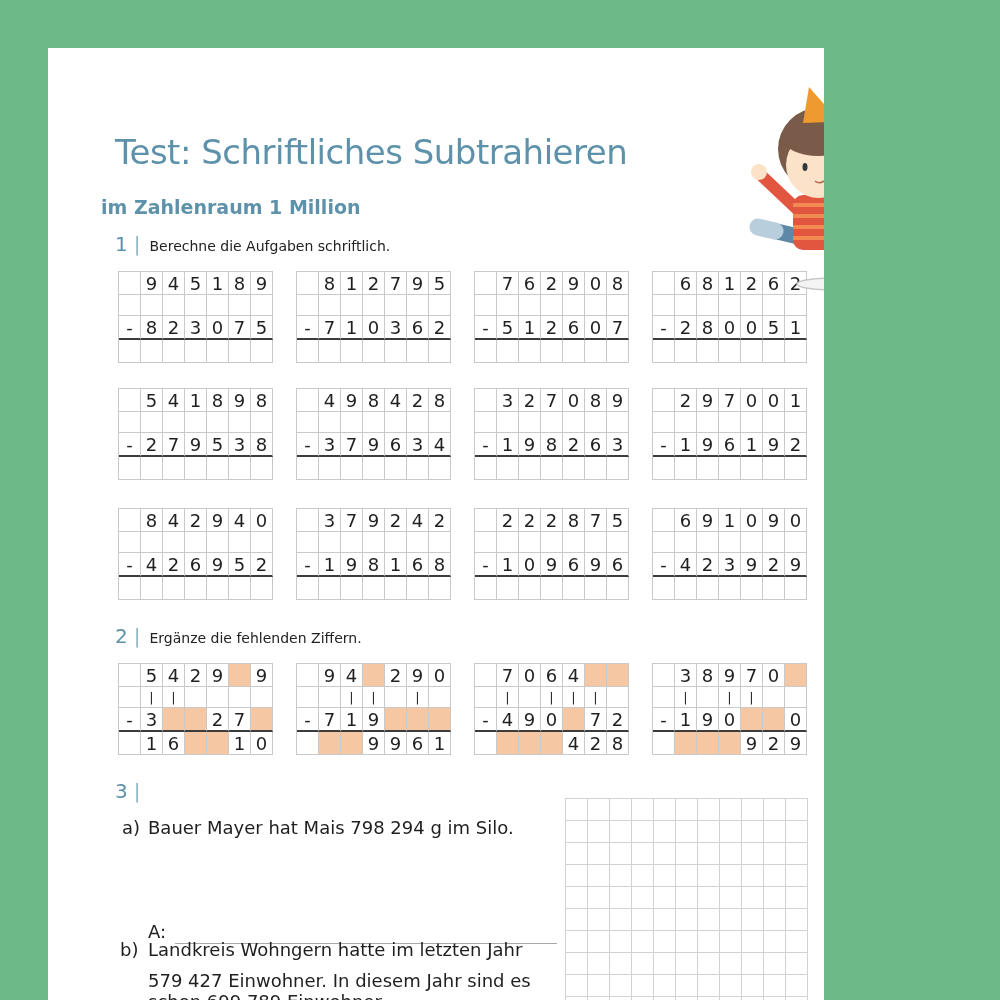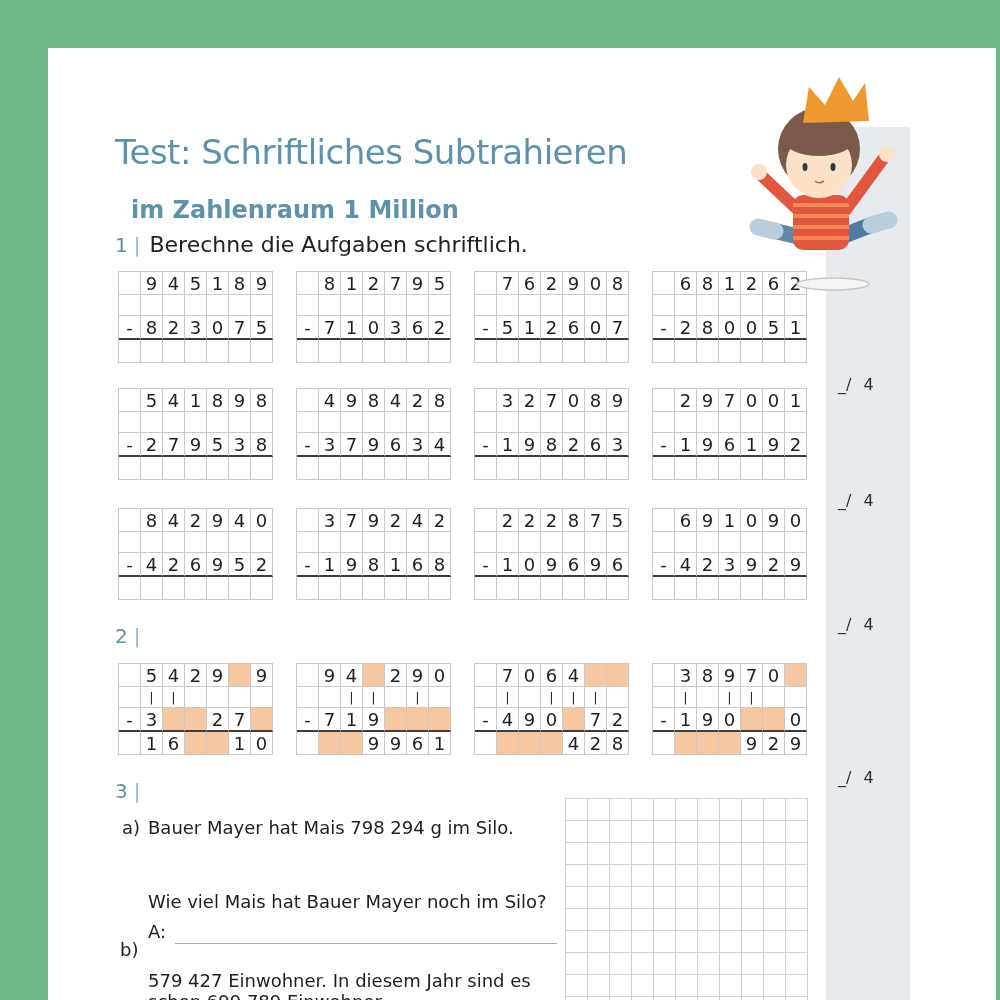--- a/index.html
+++ b/index.html
@@ -1,26 +1,26 @@
 <!DOCTYPE html>
 <html><head>
 <meta charset="utf-8">
 <style>
   html,body{margin:0;padding:0;}
   body{width:1000px;height:1000px;overflow:hidden;font-family:"DejaVu Sans",sans-serif;}
   .canvas{position:relative;width:1000px;height:1000px;background:#6db988;overflow:hidden;}
-  .page{position:absolute;left:48px;top:48px;width:948px;height:952px;background:#ffffff;overflow:hidden;}
+  .page{position:absolute;left:48px;top:48px;width:776px;height:952px;background:#ffffff;overflow:hidden;}
   .band{position:absolute;left:778px;top:79px;width:84px;height:873px;background:#e5ebee;z-index:0;}
   .boy{position:absolute;left:697px;top:17px;width:160px;height:230px;z-index:2;}
   .title{position:absolute;left:67px;top:84px;margin:0;font-size:34px;font-weight:normal;letter-spacing:-0.5px;color:#5e92ab;z-index:1;}
-  .subtitle{position:absolute;left:83px;top:148px;margin:0;font-size:24px;font-weight:bold;color:#5e92ab;z-index:1;}
+  .subtitle{position:absolute;left:53px;top:148px;margin:0;font-size:19px;font-weight:bold;color:#5e92ab;z-index:1;}
   .task-header{position:absolute;display:flex;align-items:baseline;z-index:1;}
   .tnum{color:#5e92ab;font-size:20px;}
   .tsep{color:#8db4c6;font-size:20px;padding:0 9px 0 6px;}
-  .tinstr{color:#222;font-size:22px;}
+  .tinstr{color:#222;font-size:14px;}
   .th1{left:67px;top:184px;}
   .th2{left:67px;top:576px;}
   .th3{left:67px;top:731px;}
   .prob-row{position:absolute;display:flex;gap:23px;z-index:1;}
   .t1r0{left:70px;top:223px;}
   .t1r1{left:70px;top:340px;}
   .t1r2{left:70px;top:460px;}
   .t2row{left:70px;top:615px;}
   .sblock{display:grid;grid-template-columns:repeat(7,22px);grid-template-rows:23px 21px 24px 23px;border-top:1px solid #c9c9c9;border-left:1px solid #c9c9c9;background:#fff;}
   .cell{box-sizing:border-box;border-right:1px solid #c9c9c9;border-bottom:1px solid #c9c9c9;display:flex;align-items:center;justify-content:center;font-size:18px;color:#1f1f1f;}
@@ -454,20 +454,21 @@
       </div>
 
     <span class="score sc0">_/ 4</span>
     <span class="score sc1">_/ 4</span>
     <span class="score sc2">_/ 4</span>
     <span class="score sc3">_/ 4</span>
 
     <div class="task-header th2">
       <span class="tnum">2</span>
       <span class="tsep">|</span>
+      <span class="tinstr">Ergänze die fehlenden Ziffern.</span>
     </div>
     <div class="prob-row t2row" id="t2row">
         <div class="sblock">
           <div class="cell"></div>
           <div class="cell">5</div>
           <div class="cell">4</div>
           <div class="cell">2</div>
           <div class="cell">9</div>
           <div class="cell hl"></div>
           <div class="cell">9</div>
@@ -585,25 +586,25 @@
         </div>
       </div>
 
     <div class="task-header th3">
       <span class="tnum">3</span>
       <span class="tsep">|</span>
     </div>
 
     <span class="item-label a-lbl">a)</span>
     <span class="body-text a-l0">Bauer Mayer hat Mais 798 294 g im Silo.</span>
-    <span class="body-text a-l2">Wie viel Mais hat Bauer Mayer noch im Silo?</span>
     <span class="body-text a-ans">A:</span>
     <div class="answer-line"></div>
 
     <span class="item-label b-lbl">b)</span>
+    <span class="body-text b-l0">Landkreis Wohngern hatte im letzten Jahr</span>
     <span class="body-text b-l1">579 427 Einwohner. In diesem Jahr sind es</span>
     <span class="body-text b-l2">schon 699 789 Einwohner.</span>
 
     <div class="workgrid" id="workgrid">
         <div class="wcell"></div>
         <div class="wcell"></div>
         <div class="wcell"></div>
         <div class="wcell"></div>
         <div class="wcell"></div>
         <div class="wcell"></div>

